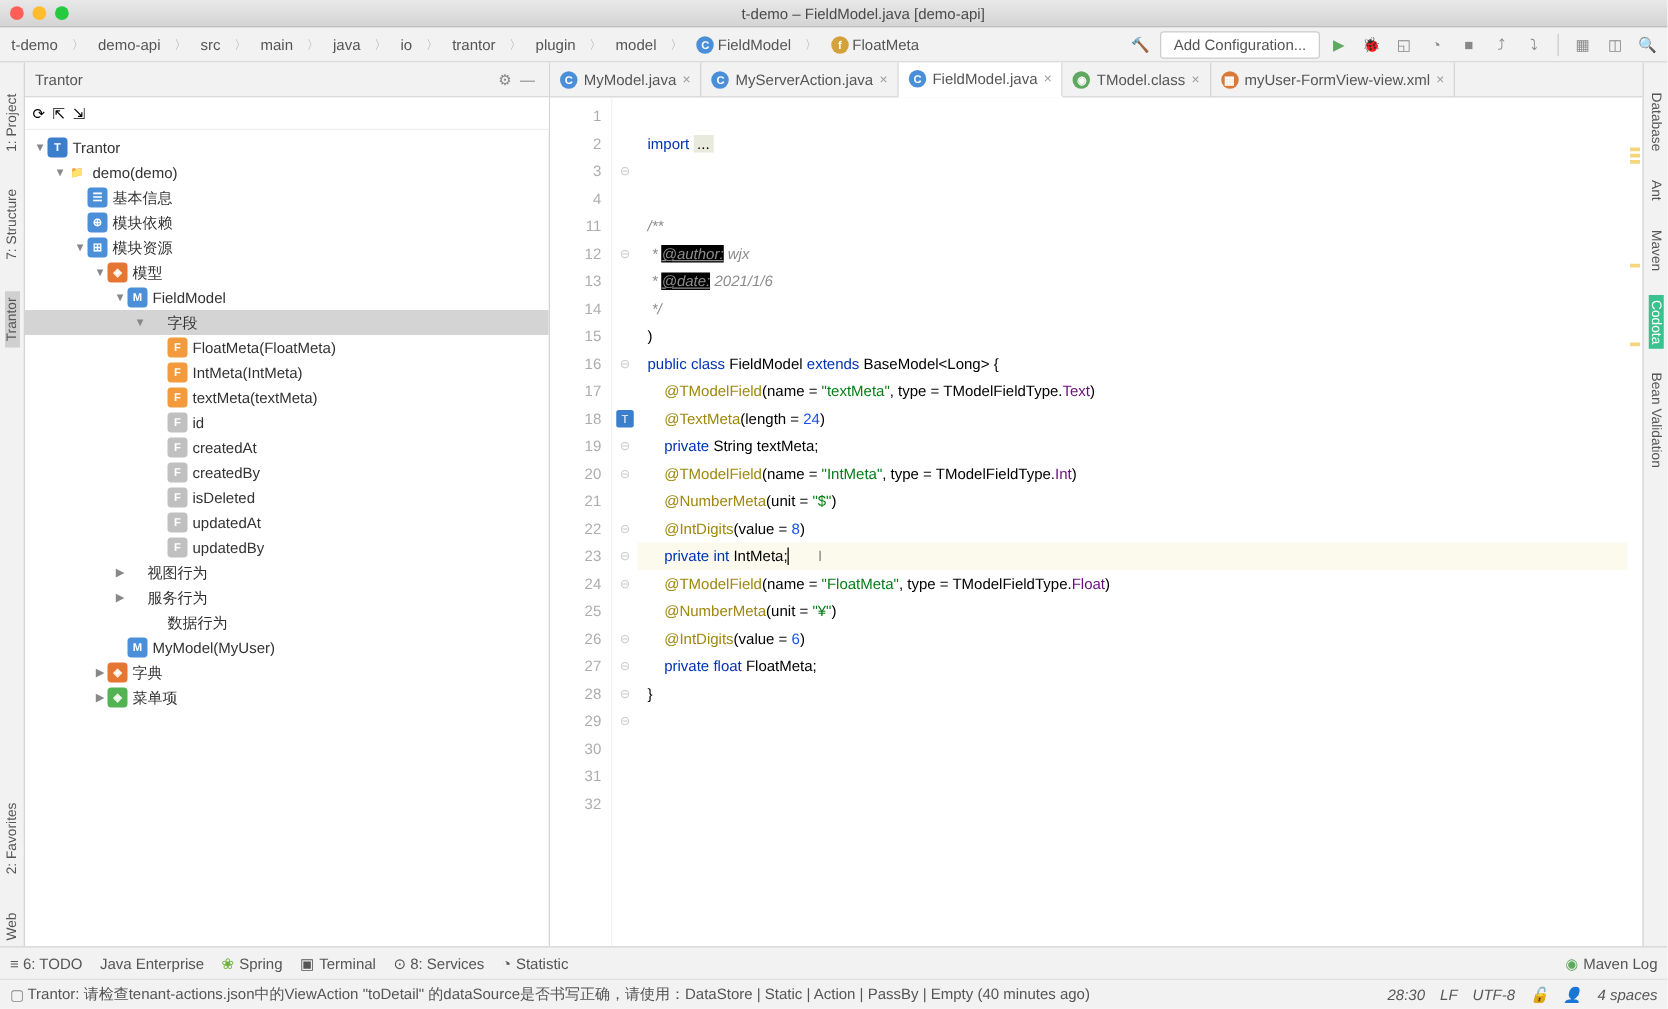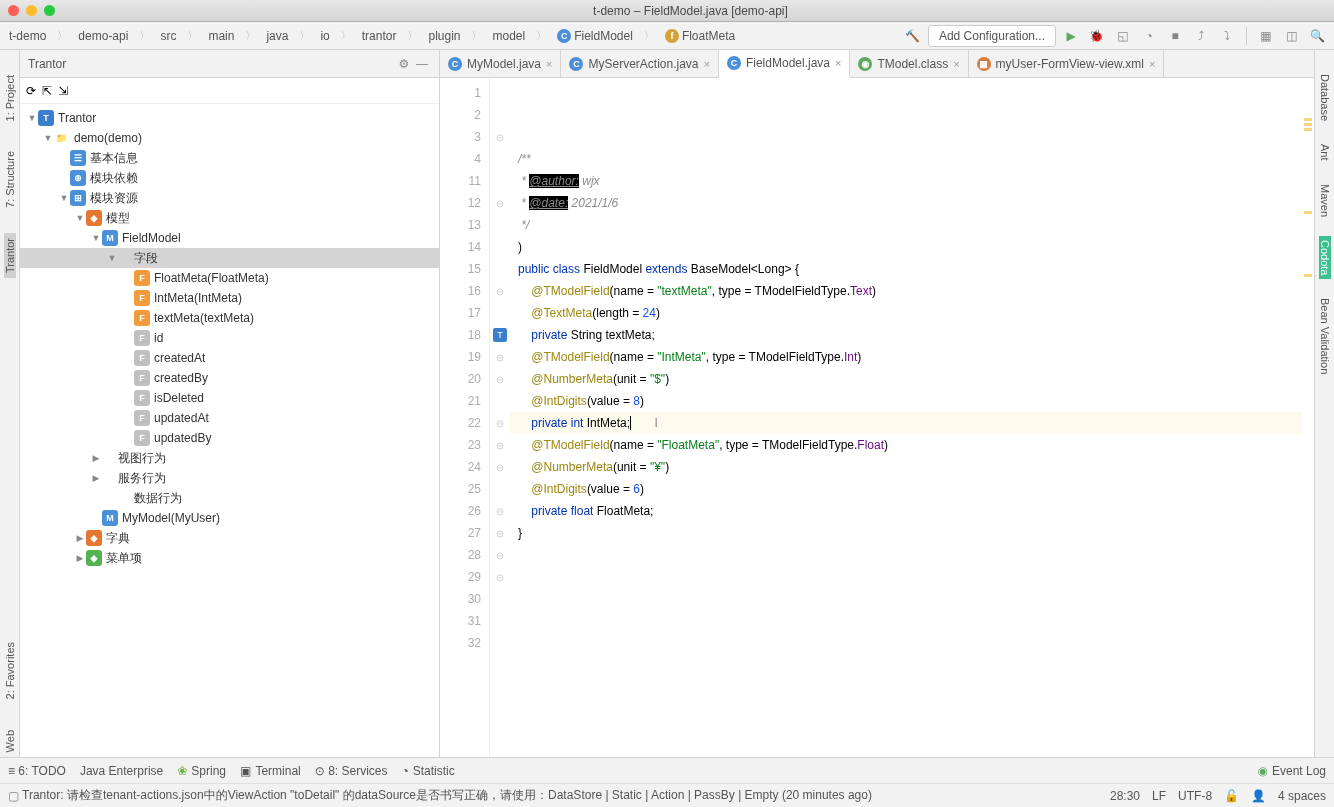--- a/index.html
+++ b/index.html
@@ -49,21 +49,21 @@
 .codeline.hl { background: #fcfaed; }
 .kw { color: #0033b3; font-weight:500;} .str { color: #067d17; } .ann { color: #9e880d; } .com { color: #8c8c8c; font-style: italic; }
 .doctag { color: #8c8c8c; font-style:italic; background:#000000; text-decoration:underline;}
 .num { color: #1750eb; } .typ { color: #000; } .it { color:#660e7a; }
 .right-rail { width: 20px; background: #f2f2f2; border-left: 1px solid #d4d4d4; display:flex; flex-direction:column; align-items:center; padding-top:20px; gap:15px;}
 .rr-item { writing-mode: vertical-rl; color: #555; font-size: 11px; cursor:pointer; padding:4px 0; display:flex; align-items:center; gap:2px;}
 .bottom-bar { height: 26px; background: #f2f2f2; border-top: 1px solid #d4d4d4; display: flex; align-items: center; padding: 0 8px; gap: 14px; color: #555; }
 .bottom-bar .bi { display:flex; align-items:center; gap:4px; cursor:pointer;}
 .status-bar { height: 24px; background: #f2f2f2; border-top: 1px solid #e0e0e0; display: flex; align-items: center; padding: 0 8px; color: #555; font-size: 11px; position:relative;}
 .status-bar .sl { flex: 1; white-space:nowrap; overflow:hidden; text-overflow:ellipsis;}
-.status-bar .sr { display: flex; gap: 12px; }
+.status-bar .sr { display: flex; gap: 12px; font-style: italic; }
 .errstrip {width:12px; background:#fff;}
 .errstrip .m {height:3px; margin:2px 2px;}
 .imp-fold {background:#e8ebdc; padding:0 3px;}
 </style>
 </head>
 <body>
 
 <div class="titlebar">
   <div class="dots">
     <div class="dot r"></div>
@@ -385,20 +385,21 @@
           </div>
           <div class="gm">
             <span style="color:#ccc;font-size:10px;">⊖</span>
           </div>
           <div class="gm"></div>
           <div class="gm"></div>
           <div class="gm"></div>
         </div>
       <div class="code" id="code">
           <div class="codeline"></div>
+          <div class="codeline"><span class="kw">import</span> <span class="imp-fold">...</span></div>
           <div class="codeline"></div>
           <div class="codeline"></div>
           <div class="codeline"><span class="com">/**</span></div>
           <div class="codeline"><span class="com"> * </span><span class="doctag">@author:</span><span class="com"> wjx</span></div>
           <div class="codeline"><span class="com"> * </span><span class="doctag">@date:</span><span class="com"> 2021/1/6</span></div>
           <div class="codeline"><span class="com"> */</span></div>
           <div class="codeline">)</div>
           <div class="codeline"><span class="kw">public</span> <span class="kw">class</span> <span class="typ">FieldModel</span> <span class="kw">extends</span> <span class="typ">BaseModel</span>&lt;Long&gt; {</div>
           <div class="codeline">    <span class="ann">@TModelField</span>(name = <span class="str">"textMeta"</span>, type = TModelFieldType.<span class="it">Text</span>)</div>
           <div class="codeline">    <span class="ann">@TextMeta</span>(length = <span class="num">24</span>)</div>
@@ -447,27 +448,27 @@
       <span>Terminal</span>
     </span>
   <span class="bi">⊙ 8: Services</span>
   <span class="bi">
       <span>◔</span>
       <span>Statistic</span>
     </span>
   <span style="flex:1"></span>
   <span class="bi">
       <span style="color:#5fa85f">◉</span>
-      <span>Event Log</span>
+      <span>Maven Log</span>
     </span>
 </div>
 
 <div class="status-bar">
   <span style="width:14px;color:#888;">▢</span>
-  <span class="sl">Trantor: 请检查tenant-actions.json中的ViewAction "toDetail" 的dataSource是否书写正确，请使用：DataStore | Static | Action | PassBy | Empty (20 minutes ago)</span>
+  <span class="sl">Trantor: 请检查tenant-actions.json中的ViewAction "toDetail" 的dataSource是否书写正确，请使用：DataStore | Static | Action | PassBy | Empty (40 minutes ago)</span>
   <div class="sr">
     <span>28:30</span>
     <span>LF</span>
     <span>UTF-8</span>
     <span>🔓</span>
     <span>👤</span>
     <span>4 spaces</span>
   </div>
 </div>
 

